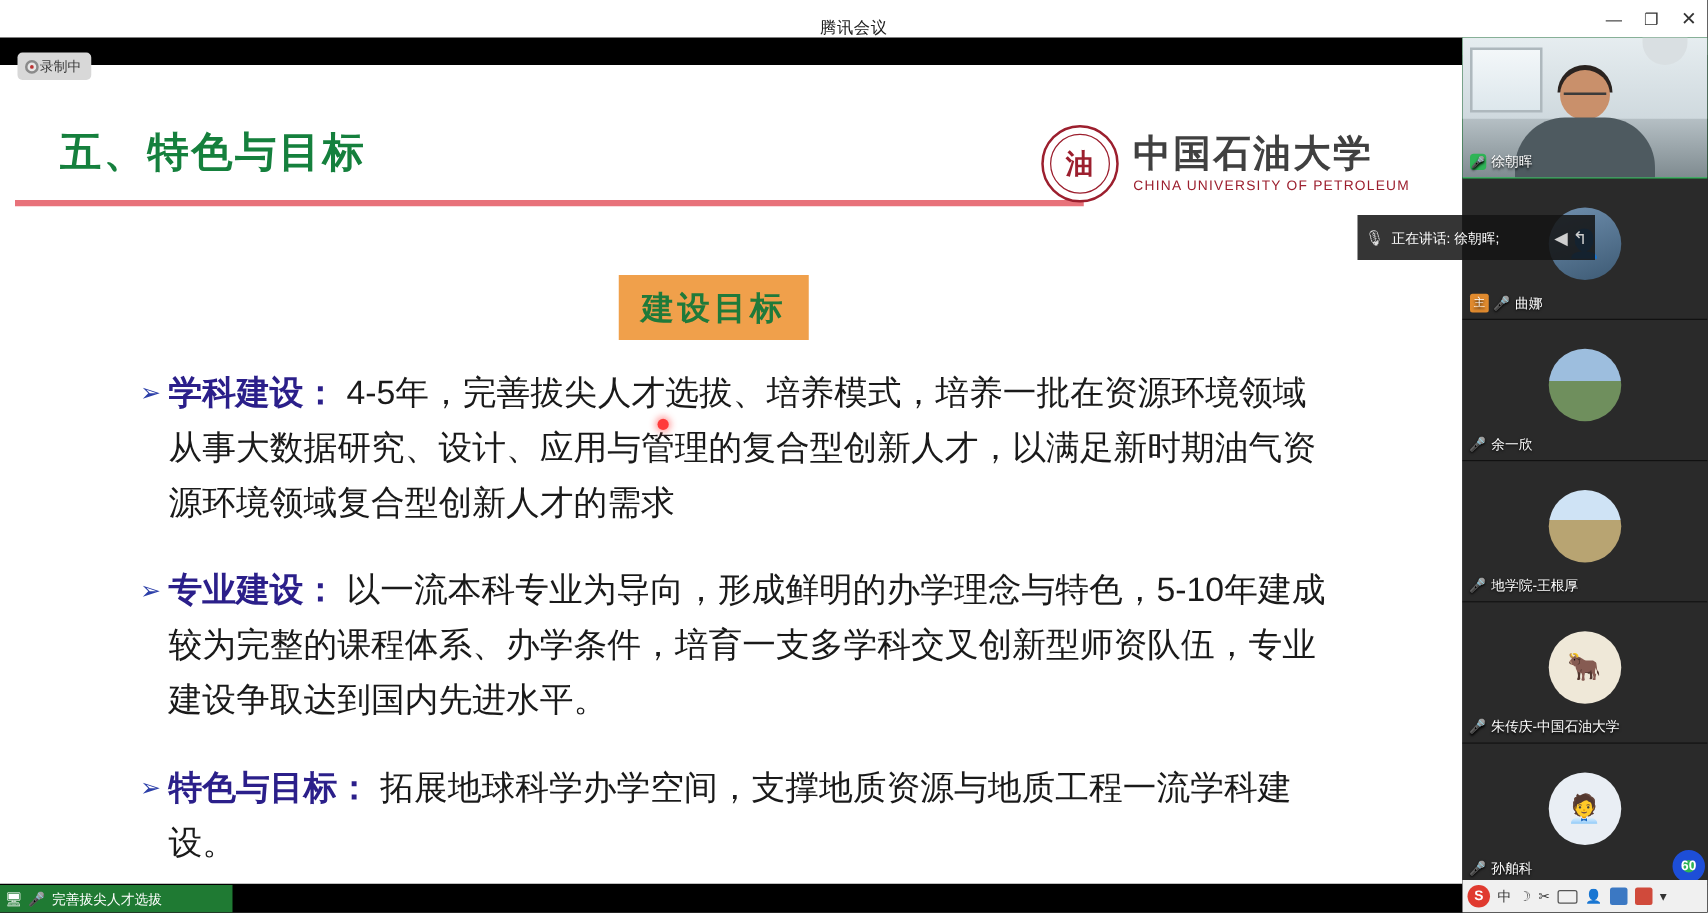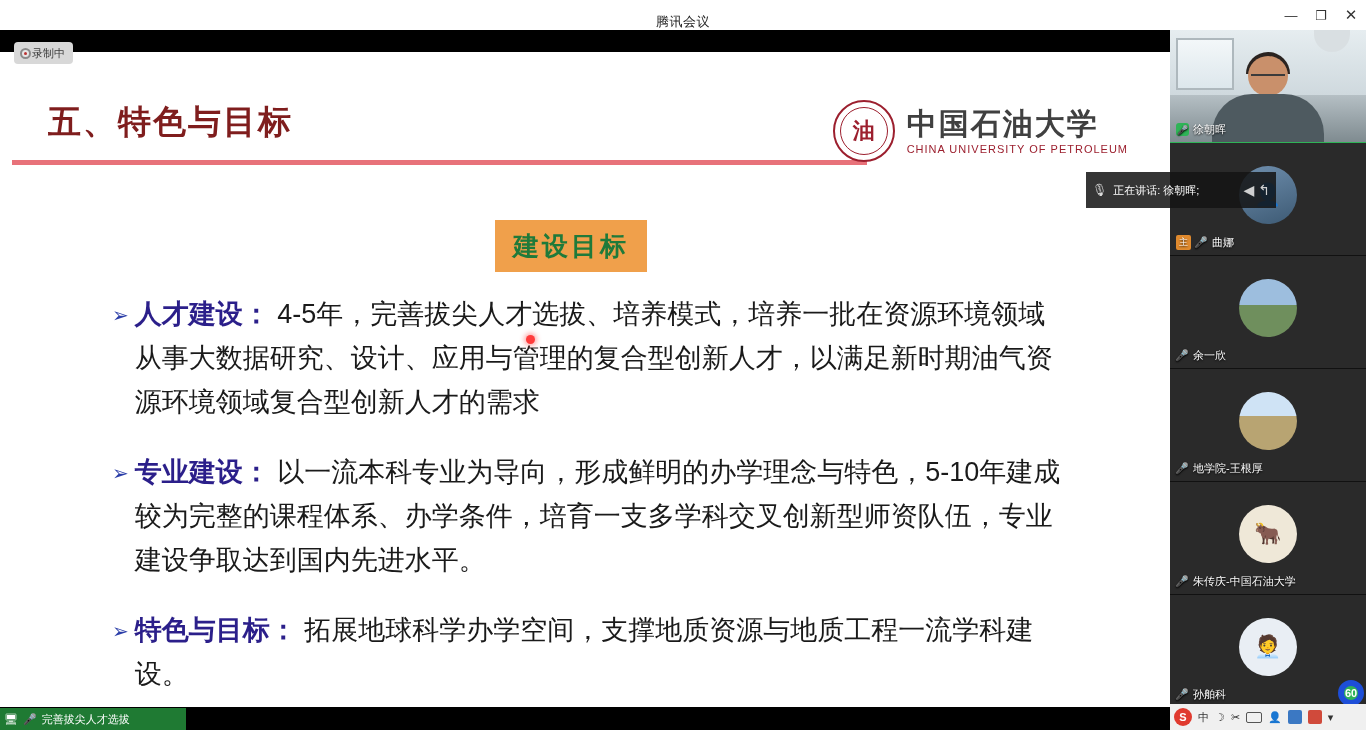--- a/index.html
+++ b/index.html
@@ -57,21 +57,21 @@
     position: relative;
   }
   .rec-dot::after{
     content:""; position:absolute; left:2px; top:2px;
     width:3px;height:3px;border-radius:50%;background:#b33;
   }
 
   
   .slide-title {
     position: absolute; left: 48px; top: 48px;
-    font-size: 33px; font-weight: bold; color: #7f1d1d;
+    font-size: 33px; font-weight: bold; color: #15803d;
     letter-spacing: 2px;
     font-family: "Liberation Sans", sans-serif;
   }
   .title-rule {
     position: absolute; left: 12px; top: 108px;
     width: 855px; height: 5px;
     background: #e8727a;
   }
   .logo {
     position: absolute; right: 42px; top: 48px;
@@ -251,21 +251,21 @@
     width: 16px; height: 11px; border: 1px solid #555; border-radius: 2px;
   }
   .ime-sq { width: 14px; height: 14px; background: #3b78c3; border-radius: 2px; }
   .ime-sq.red { background: #d04a3b; }
   .float-count {
     position: absolute; right: 2px; bottom: 24px;
     width: 26px; height: 26px; border-radius: 50%;
     background: #2fb457; color: #fff;
     display: flex; align-items: center; justify-content: center;
     font-size: 11px; font-weight: bold;
-    border: 6px solid #1d4ed8;
+    border: 8px solid #1d4ed8;
   }
 </style>
 </head>
 <body>
 
 <div id="app">
 
   <div class="titlebar">
     <div class="title">腾讯会议</div>
     <div class="win-controls">
@@ -294,21 +294,21 @@
       </div>
 
       <div class="goal-banner">
         <span>建设目标</span>
       </div>
 
       <div class="bullets">
         <div class="bullet">
           <div class="arrow">➢</div>
           <div class="body">
-            <span class="lead">人才建设：</span><span> 4-5年，完善拔尖人才选拔、培养模式，培养一批在资源环境领域从事大数据研究、设计、应用与管理的复合型创新人才，以满足新时期油气资源环境领域复合型创新人才的需求</span>
+            <span class="lead">学科建设：</span><span> 4-5年，完善拔尖人才选拔、培养模式，培养一批在资源环境领域从事大数据研究、设计、应用与管理的复合型创新人才，以满足新时期油气资源环境领域复合型创新人才的需求</span>
           </div>
         </div>
         <div class="bullet">
           <div class="arrow">➢</div>
           <div class="body">
             <span class="lead">专业建设：</span><span> 以一流本科专业为导向，形成鲜明的办学理念与特色，5-10年建成较为完整的课程体系、办学条件，培育一支多学科交叉创新型师资队伍，专业建设争取达到国内先进水平。</span>
           </div>
         </div>
         <div class="bullet">
           <div class="arrow">➢</div>

